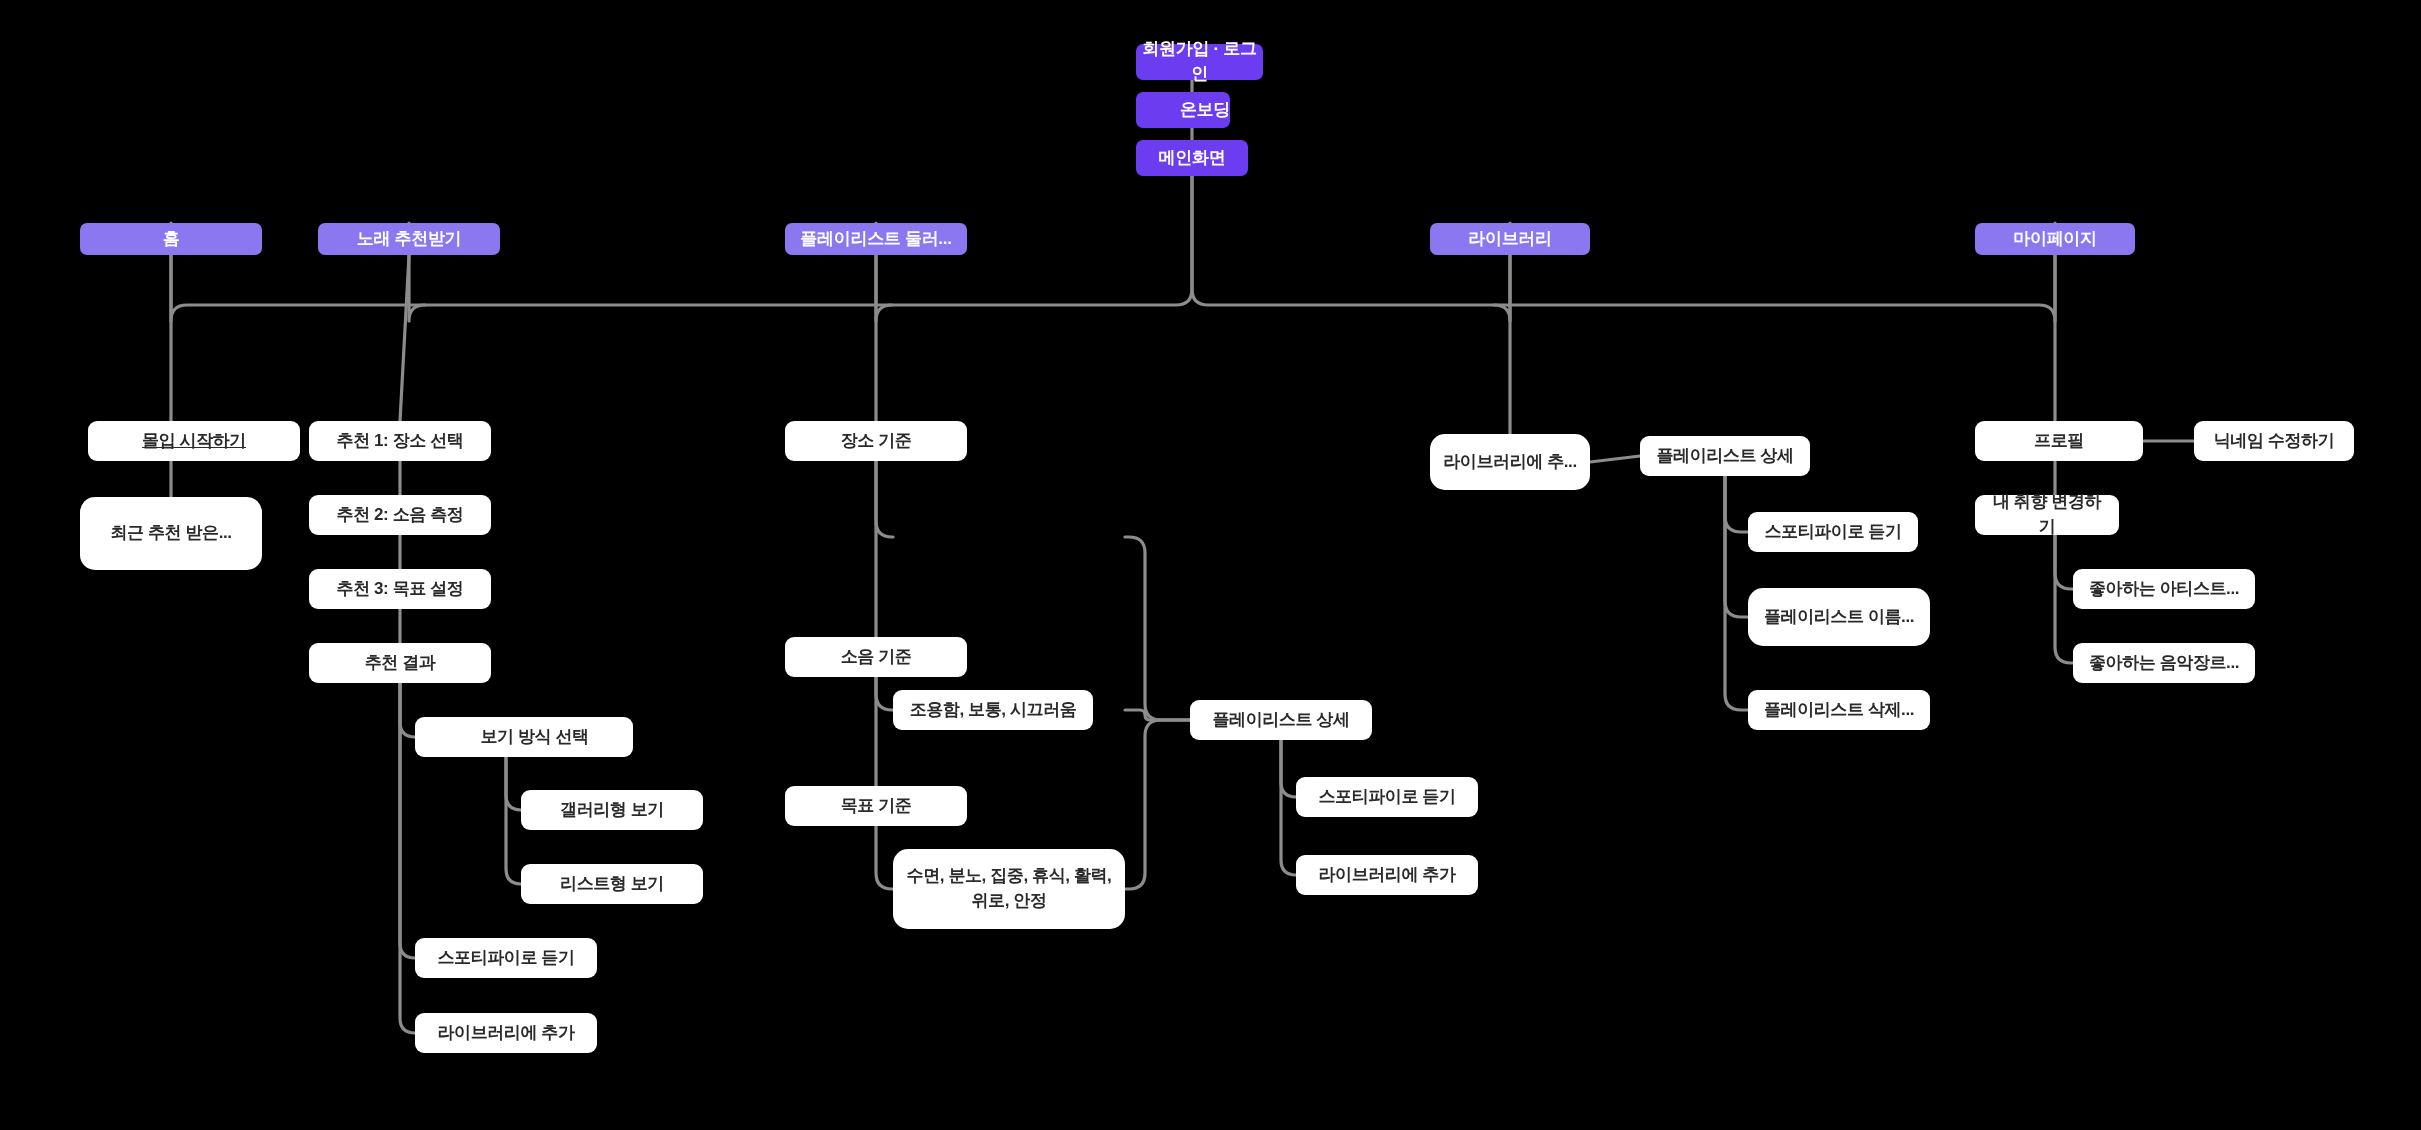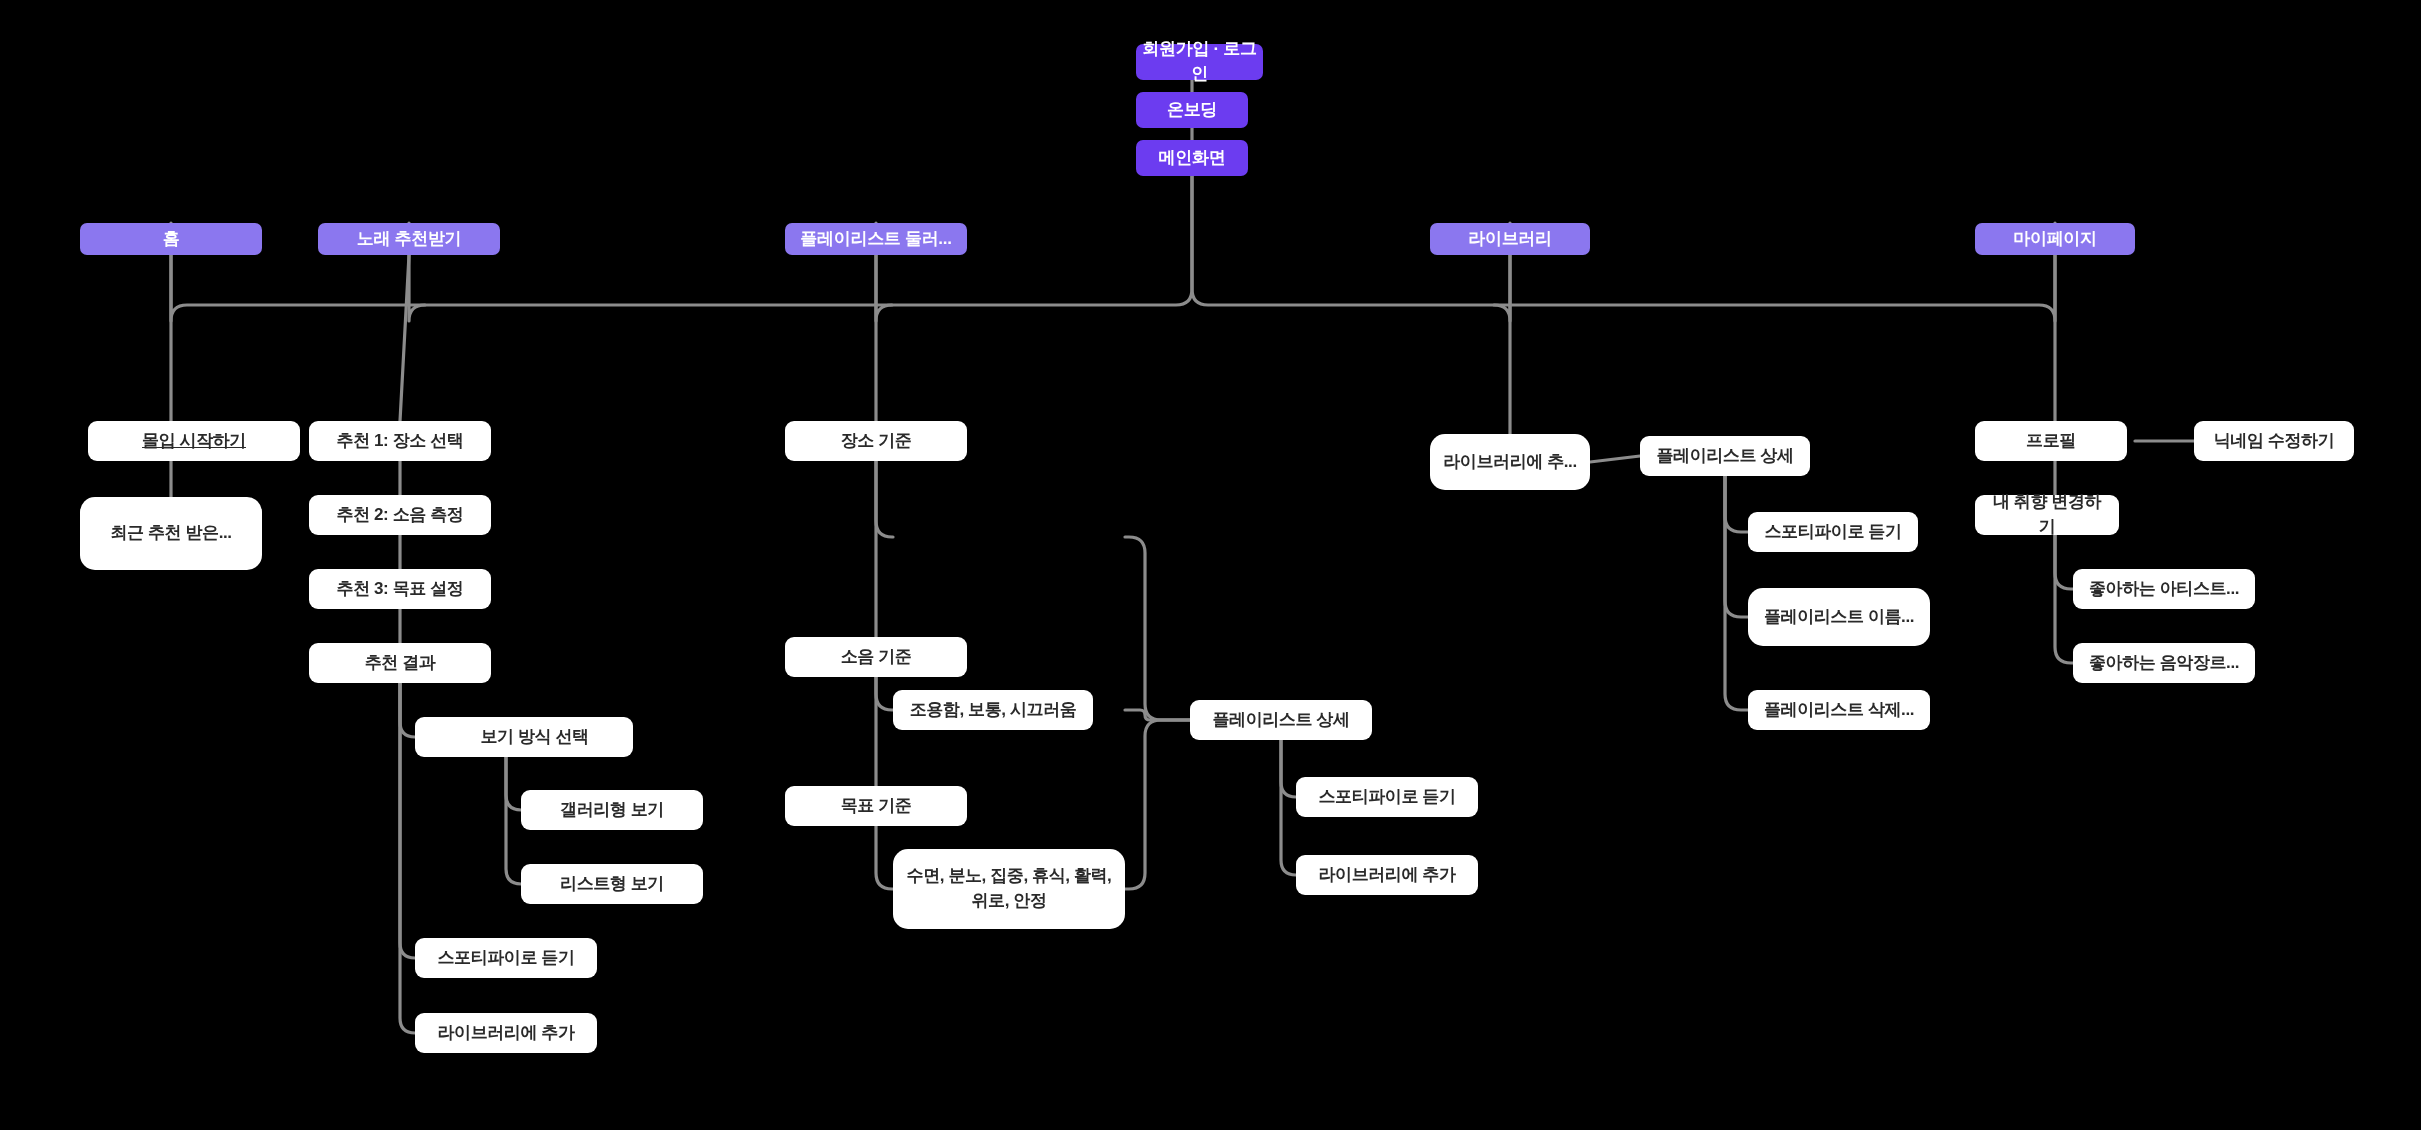--- a/index.html
+++ b/index.html
@@ -88,21 +88,21 @@
       <path d="M 2055 461 L 2055 495"></path>
       <path d="M 2055 535 L 2055 573 Q 2055 589 2071 589 L 2073 589"></path>
       <path d="M 2055 535 L 2055 647 Q 2055 663 2071 663 L 2073 663"></path>
       <path d="M 1192 176 L 1192 289 Q 1192 305 1208 305 L 2039 305 Q 2055 305 2055 321 L 2055 223"></path>
       <path d="M 1192 176 L 1192 289 Q 1192 305 1176 305 L 187 305 Q 171 305 171 321 L 171 223"></path>
       <path d="M 425 305 Q 409 305 409 321 L 409 223"></path>
       <path d="M 892 305 Q 876 305 876 321 L 876 223"></path>
       <path d="M 1494 305 Q 1510 305 1510 321 L 1510 223"></path>
     </svg>
 <div class="node root" style="left: 1136px; top: 44px; width: 127px; height: 36px;"><span>회원가입 · 로그인</span></div>
-    <div class="node root" style="left: 1136px; top: 92px; width: 112px; height: 36px;"><span>온보딩</span></div>
+    <div class="node root" style="left: 1136px; top: 92px; width: 94px; height: 36px; justify-content: flex-end;"><span>온보딩</span></div>
     <div class="node root" style="left: 1136px; top: 140px; width: 112px; height: 36px;"><span>메인화면</span></div>
     <div class="node sec" style="left: 80px; top: 223px; width: 182px; height: 32px;"><span>홈</span></div>
     <div class="node sec" style="left: 318px; top: 223px; width: 182px; height: 32px;"><span>노래 추천받기</span></div>
     <div class="node sec" style="left: 785px; top: 223px; width: 182px; height: 32px;"><span>플레이리스트 둘러...</span></div>
     <div class="node sec" style="left: 1430px; top: 223px; width: 160px; height: 32px;"><span>라이브러리</span></div>
     <div class="node sec" style="left: 1975px; top: 223px; width: 160px; height: 32px;"><span>마이페이지</span></div>
     <div class="node leaf" style="left: 88px; top: 421px; width: 212px; height: 40px; text-decoration: underline;"><span>몰입 시작하기</span></div>
     <div class="node leaf big" style="left: 80px; top: 497px; width: 182px; height: 73px;"><span>최근 추천 받은...</span></div>
     <div class="node leaf" style="left: 309px; top: 421px; width: 182px; height: 40px;"><span>추천 1: 장소 선택</span></div>
     <div class="node leaf" style="left: 309px; top: 495px; width: 182px; height: 40px;"><span>추천 2: 소음 측정</span></div>
@@ -120,18 +120,18 @@
     <div class="node leaf big" style="left: 893px; top: 849px; width: 232px; height: 80px;"><span>수면, 분노, 집중, 휴식, 활력,
 위로, 안정</span></div>
     <div class="node leaf" style="left: 1190px; top: 700px; width: 182px; height: 40px;"><span>플레이리스트 상세</span></div>
     <div class="node leaf" style="left: 1296px; top: 777px; width: 182px; height: 40px;"><span>스포티파이로 듣기</span></div>
     <div class="node leaf" style="left: 1296px; top: 855px; width: 182px; height: 40px;"><span>라이브러리에 추가</span></div>
     <div class="node leaf big" style="left: 1430px; top: 434px; width: 160px; height: 56px;"><span>라이브러리에 추...</span></div>
     <div class="node leaf" style="left: 1640px; top: 436px; width: 170px; height: 40px;"><span>플레이리스트 상세</span></div>
     <div class="node leaf" style="left: 1748px; top: 512px; width: 170px; height: 40px;"><span>스포티파이로 듣기</span></div>
     <div class="node leaf big" style="left: 1748px; top: 588px; width: 182px; height: 58px;"><span>플레이리스트 이름...</span></div>
     <div class="node leaf" style="left: 1748px; top: 690px; width: 182px; height: 40px;"><span>플레이리스트 삭제...</span></div>
-    <div class="node leaf" style="left: 1975px; top: 421px; width: 152px; height: 40px;"><span>프로필</span></div>
+    <div class="node leaf" style="left: 1975px; top: 421px; width: 168px; height: 40px;"><span>프로필</span></div>
     <div class="node leaf" style="left: 2194px; top: 421px; width: 160px; height: 40px;"><span>닉네임 수정하기</span></div>
     <div class="node leaf" style="left: 1975px; top: 495px; width: 144px; height: 40px;"><span>내 취향 변경하기</span></div>
     <div class="node leaf" style="left: 2073px; top: 569px; width: 182px; height: 40px;"><span>좋아하는 아티스트...</span></div>
     <div class="node leaf" style="left: 2073px; top: 643px; width: 182px; height: 40px;"><span>좋아하는 음악장르...</span></div>
   </div>
 
 </body></html>

